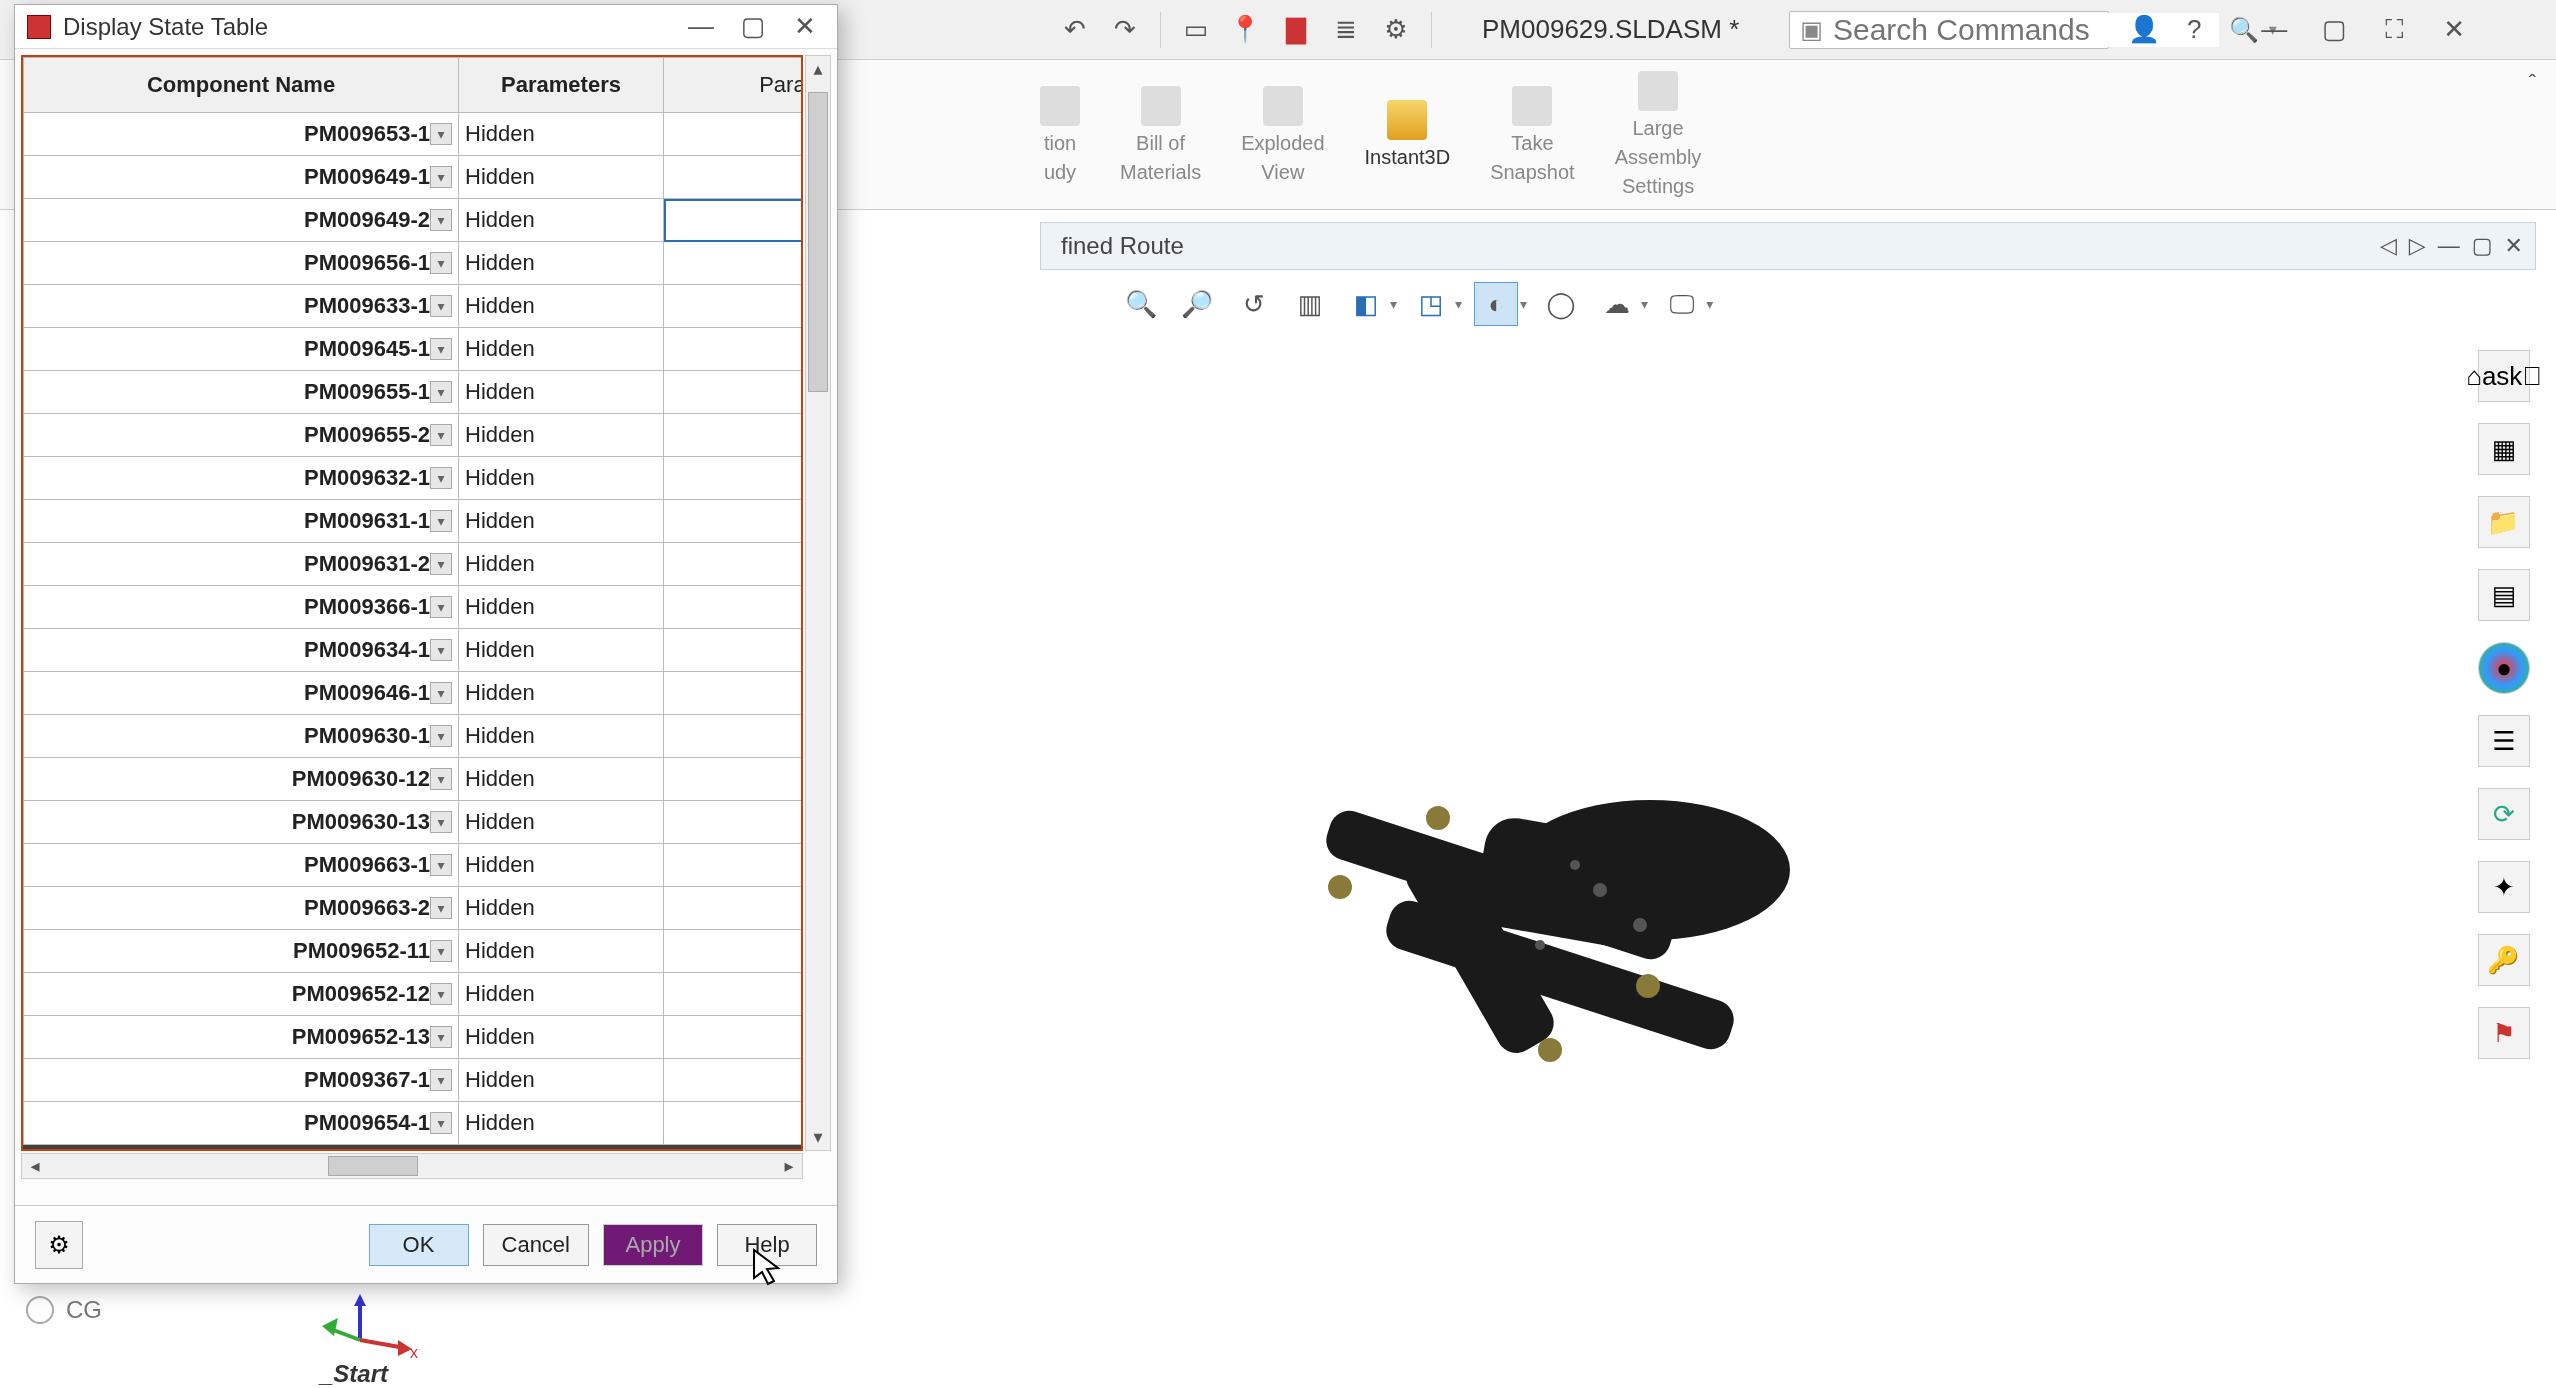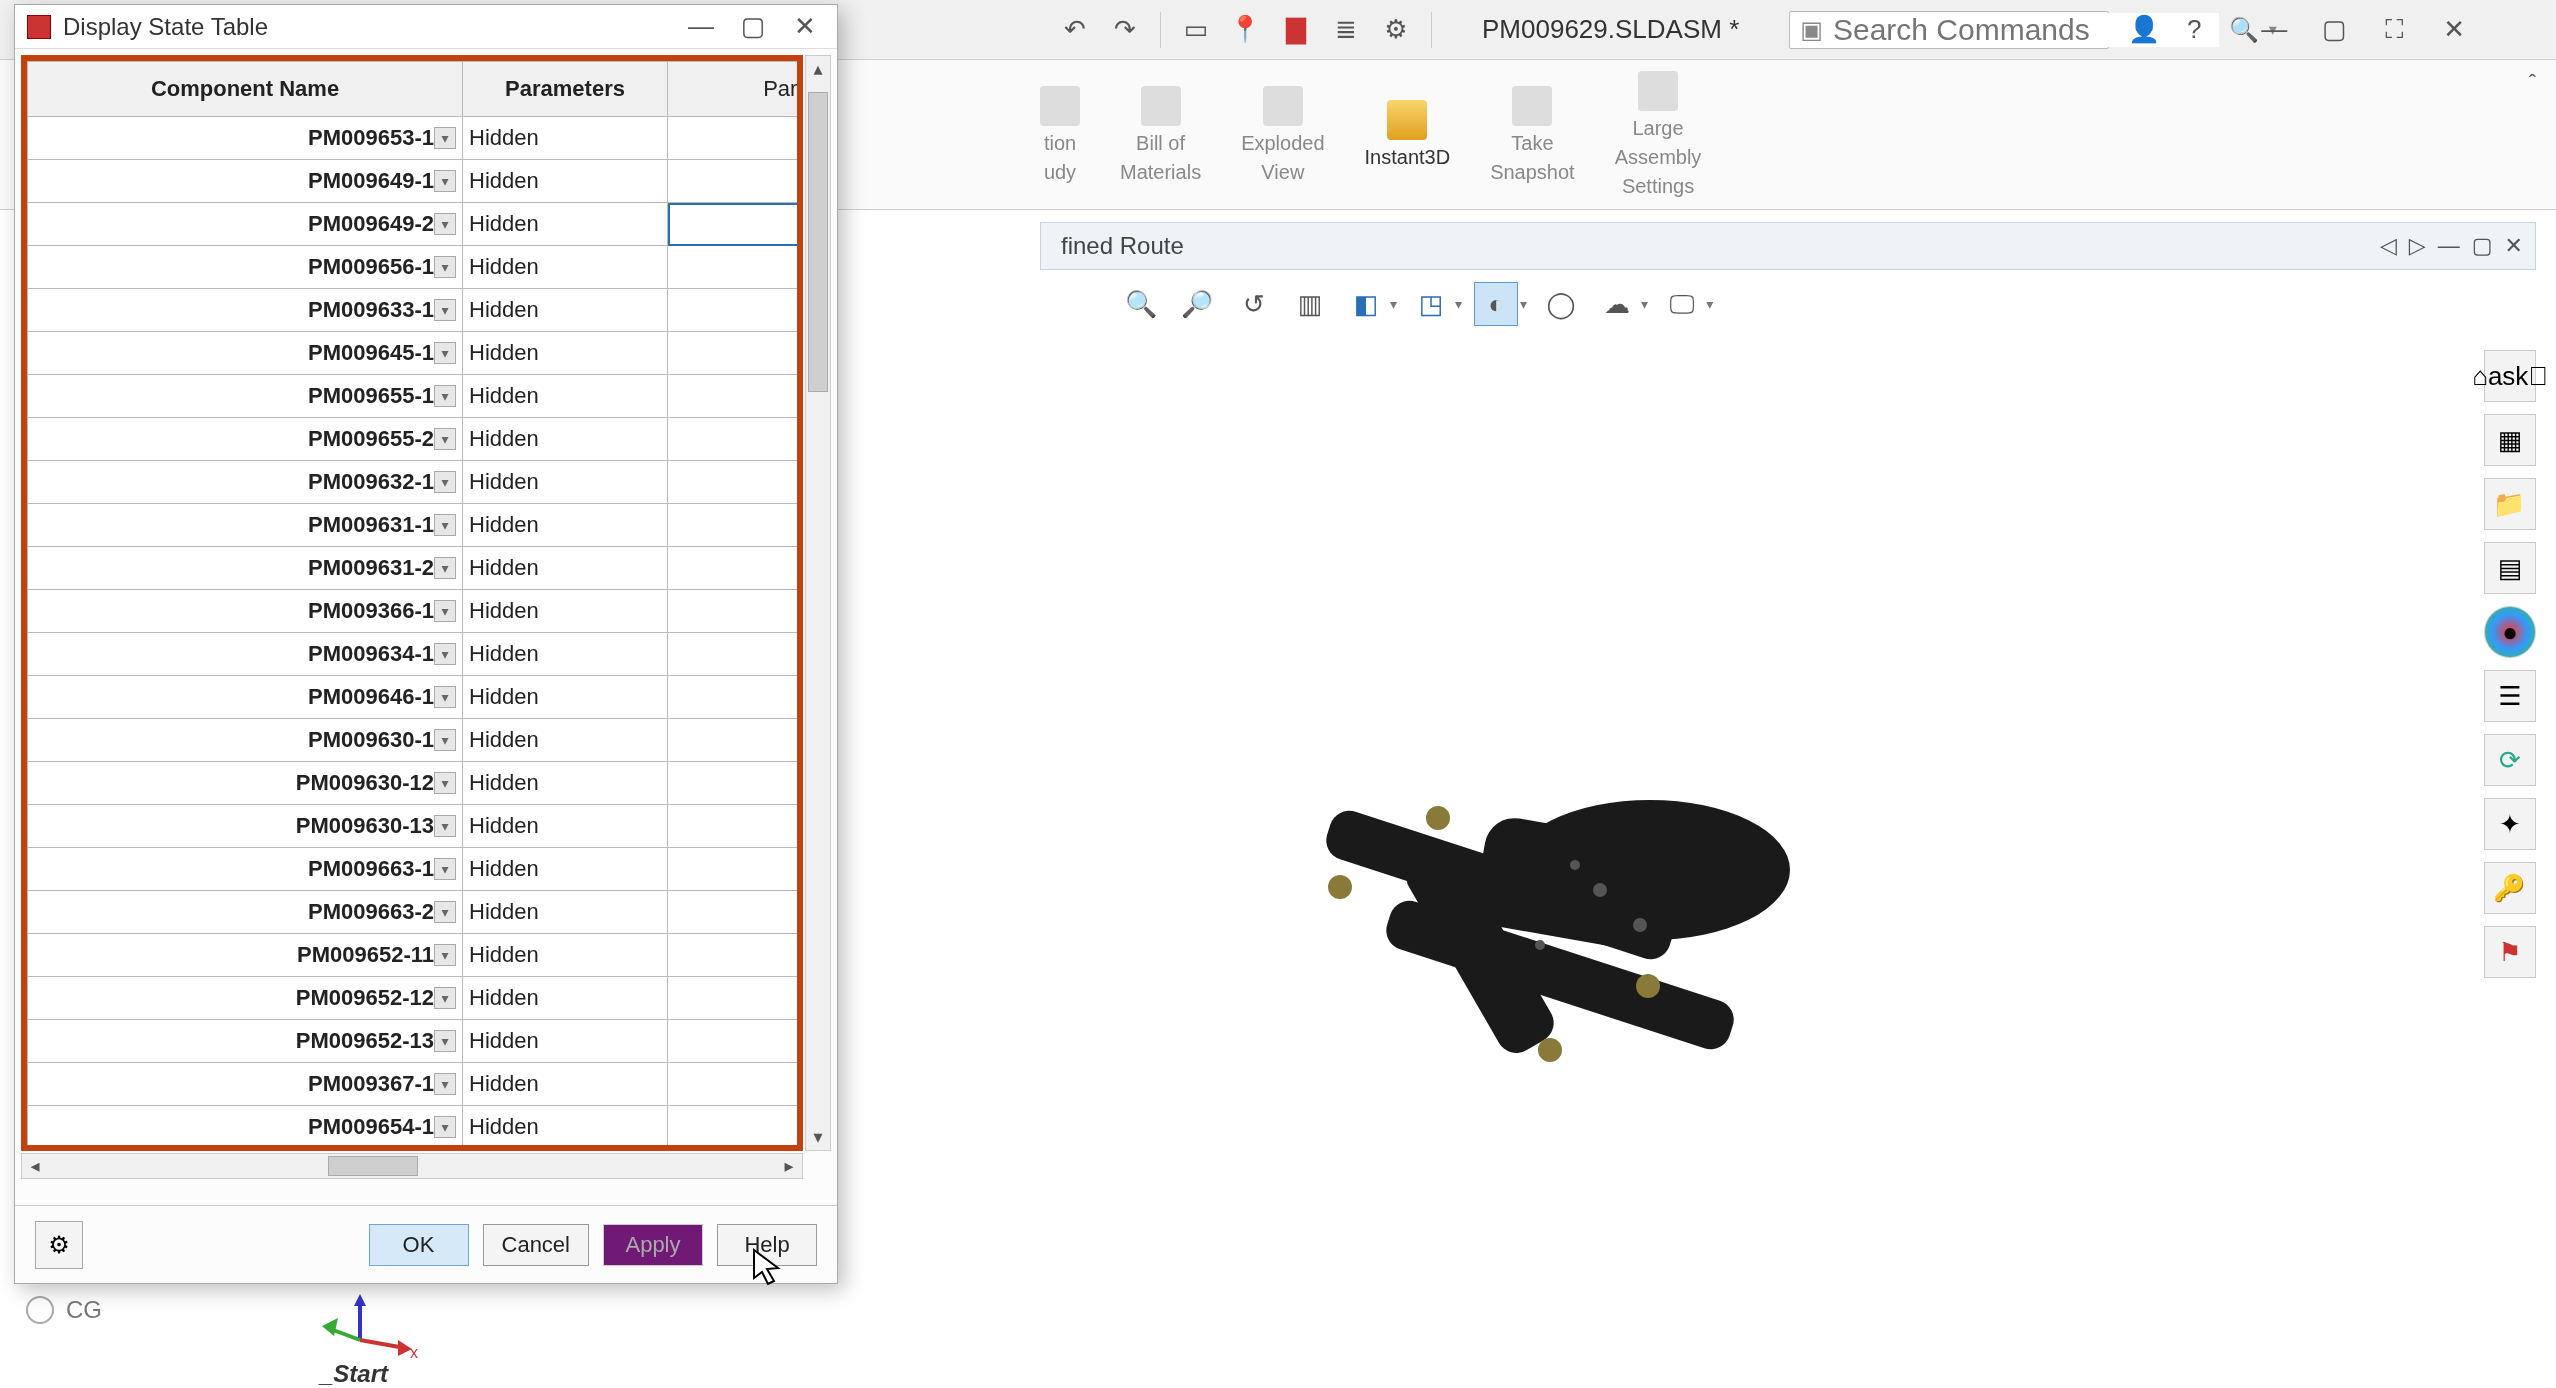--- a/index.html
+++ b/index.html
@@ -50,21 +50,21 @@
   }
   .gfx-toolbar .btn { width:44px; height:44px; border:1px solid transparent; display:flex; align-items:center; justify-content:center; color:#555; font-size:26px;}
   .gfx-toolbar .btn.active { background:#cde4f7; border:1px solid #5a9bd8; }
   .gfx-toolbar .drop { font-size:14px; color:#777; margin-left:-10px;}
 
   
   .model-area { position:absolute; top:340px; left:1040px; right:80px; bottom:60px; background:#fff; }
   .model-svg { position:absolute; top:400px; left:140px; }
 
   
-  .taskpanel { position:absolute; right:20px; top:350px; width:52px; display:flex; flex-direction:column; gap:12px;}
+  .taskpanel { position:absolute; right:26px; top:350px; width:52px; display:flex; flex-direction:column; gap:21px;}
   .taskpanel .tp { width:52px; height:52px; border:1px solid #ccc; background:#f3f3f3; display:flex; align-items:center; justify-content:center; font-size:26px; }
 
   
   .triad { position:absolute; left:320px; top:1290px; }
   .bottom-tab { position:absolute; left:320px; top:1360px; font-size:24px; font-style:italic; font-weight:bold; color:#333; }
   .cg-row { position:absolute; left:26px; top:1296px; display:flex; align-items:center; gap:12px; color:#777; font-size:24px;}
   .cg-row .circ{width:28px;height:28px;border:2px solid #aaa;border-radius:50%;}
 
   
   .modal {
@@ -72,21 +72,21 @@
     background:#fcfcfc; border:1px solid #aaa; box-shadow: 6px 6px 20px rgba(0,0,0,0.25);
     display:flex; flex-direction:column;
   }
   .modal-title {
     height:44px; display:flex; align-items:center; gap:12px; padding:0 12px;
     background:#fff; border-bottom:1px solid #ddd; font-size:24px; color:#333;
   }
   .modal-title .spacer{flex:1;}
   .modal-title .wbtn{width:40px;height:40px;display:flex;align-items:center;justify-content:center;color:#555;font-size:26px;}
   .table-wrap { flex:1; position:relative; overflow:hidden; padding:6px 6px 0 6px;}
-  .table-scroll { position:absolute; inset:6px 34px 54px 6px; overflow:hidden; border:6px solid #c2410c; background:#6d28d9;}
+  .table-scroll { position:absolute; inset:6px 34px 54px 6px; overflow:hidden; border:2px solid #c2410c; background:#404040;}
   table { border-collapse:collapse; width:100%; table-layout:fixed;}
   th,td{ border:1px solid #bbb; font-size:22px; color:#222; background:#fff;}
   th{ background:#f0f0f0; font-weight:bold; text-align:center; padding:14px 4px;}
   th.sub{ font-weight:normal; padding:10px 12px;}
   td{ padding:8px 6px; height:42px;}
   col.c-name{width:435px;} col.c-param{width:205px;} col.c-pb{width:316px;} col.c-ex{width:30px;}
   .name-cell{display:flex;align-items:center;justify-content:flex-end;}
   .dd{width:22px;height:22px;background:#e7e7e7;border:1px solid #aaa;display:flex;align-items:center;justify-content:center;font-size:14px;color:#666;}
   .param-cell{display:flex;align-items:center;gap:0;}
   .chk-cell{text-align:center;}

